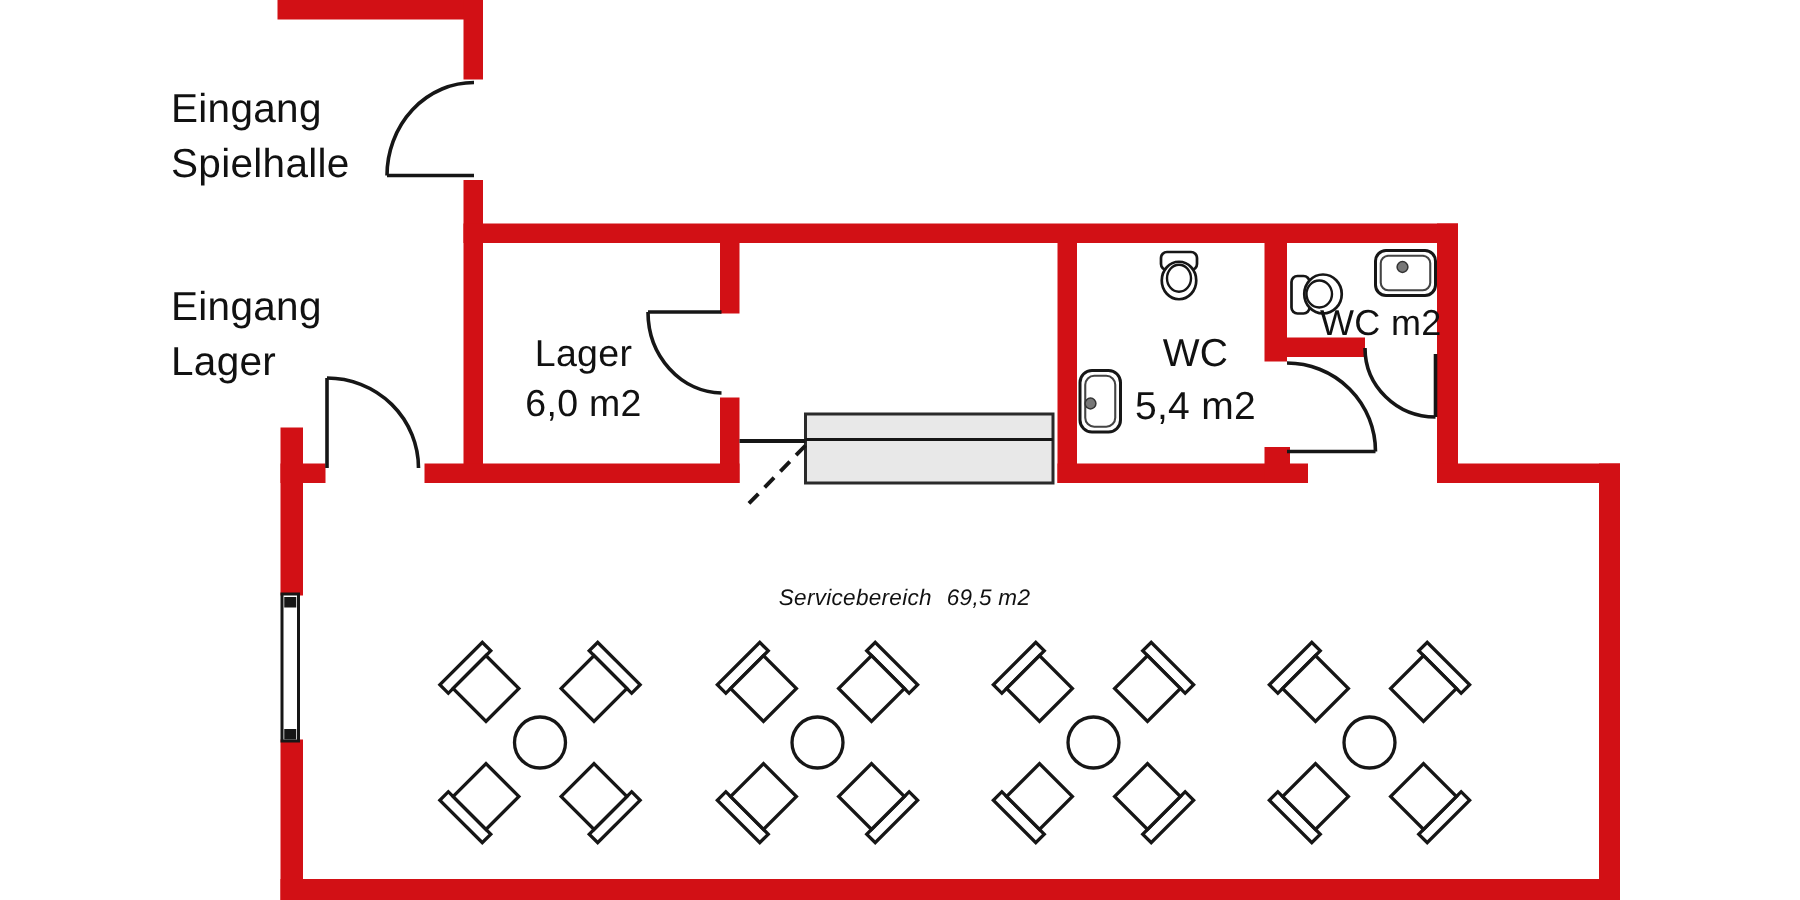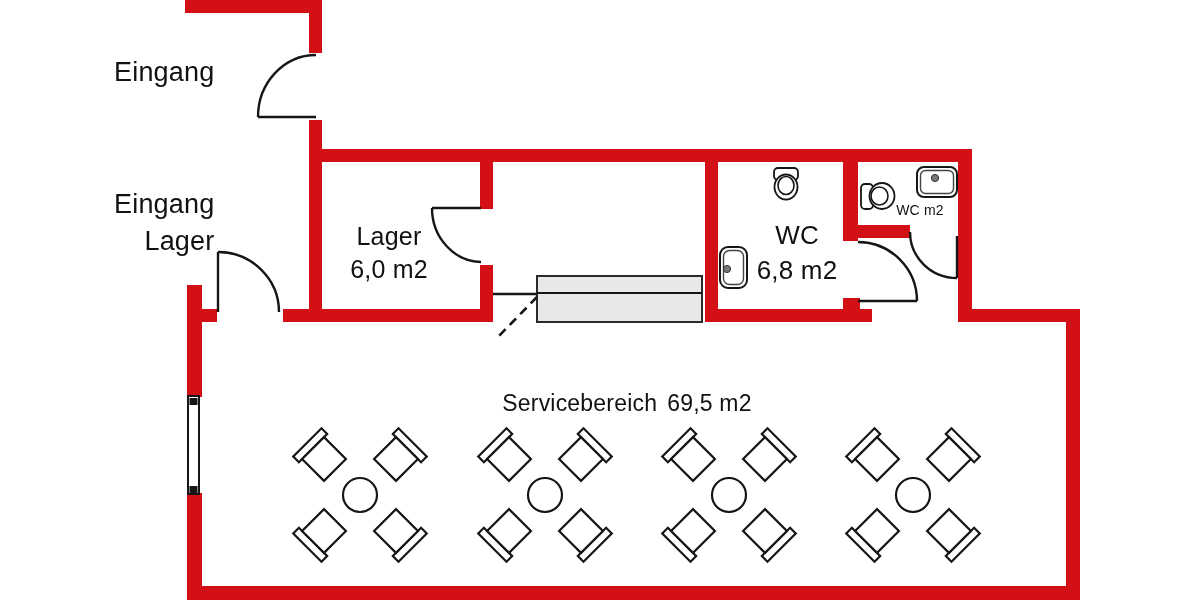--- a/index.html
+++ b/index.html
@@ -15,21 +15,20 @@
   .ln{stroke:#161616;fill:none;}
   .fixture{stroke:#161616;fill:#ffffff;}
   .fixture-thin{stroke:#444444;fill:none;}
   .counter-box{fill:var(--counter,#e8e8e8);stroke:#2a2a2a;}
   .label{
     position:absolute;
     color:#111;
     font-weight:500;
     letter-spacing:.2px;
     white-space:nowrap;
-    text-align:right;
   }
   .center{text-align:center;}
   .gap-lg{display:inline-block;width:20px;}
   .gap-sm{display:inline-block;width:10px;}
 </style>
 </head>
 <body>
 
 <div id="stage">
 
@@ -187,39 +186,40 @@
             <rect x="-20" y="-23.5" width="40" height="8" class="fixture" stroke-width="2.2"></rect>
             <rect x="-15.5" y="-15.5" width="31" height="31" class="fixture" stroke-width="2.2"></rect>
           </g>
           <circle cx="0" cy="0" r="17" class="fixture" stroke-width="2.2"></circle>
         </g>
       </g>
   </svg>
 
   <div class="label" style="left:114px;top:54px;font-size:27px;line-height:37px;">
     <span>Eingang</span><br>
+    <span>Spielhalle</span>
   </div>
 
   <div class="label" style="left:114px;top:186px;font-size:27px;line-height:37px;">
     <span>Eingang</span><br>
     <span>Lager</span>
   </div>
 
   <div class="label center" style="left:318px;top:220px;width:142px;font-size:25px;line-height:33px;">
     <span>Lager</span><br>
     <span>6,0 m2</span>
   </div>
 
 
   <div class="label center" style="left:733px;top:218px;width:128px;font-size:26px;line-height:35px;">
     <span>WC</span><br>
-    <span>6,8 m2</span>
-  </div>
-
-  <div class="label center" style="left:880px;top:202px;width:80px;font-size:14px;">
+    <span>5,4 m2</span>
+  </div>
+
+  <div class="label center" style="left:880px;top:202px;width:80px;font-size:24px;">
     <span>WC</span>&nbsp;<span>m2</span>
   </div>
 
-  <div class="label center" style="left:467px;top:390px;width:320px;font-size:23px;">
+  <div class="label center" style="left:443px;top:390px;width:320px;font-size:15px;font-style:italic;">
     <span>Servicebereich</span><span class="gap-sm"></span><span>69,5 m2</span>
   </div>
 
 </div>
 
 </body></html>

